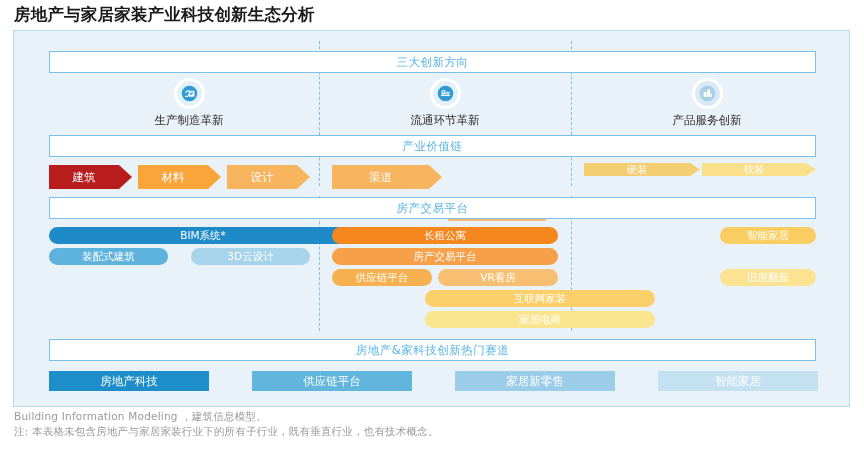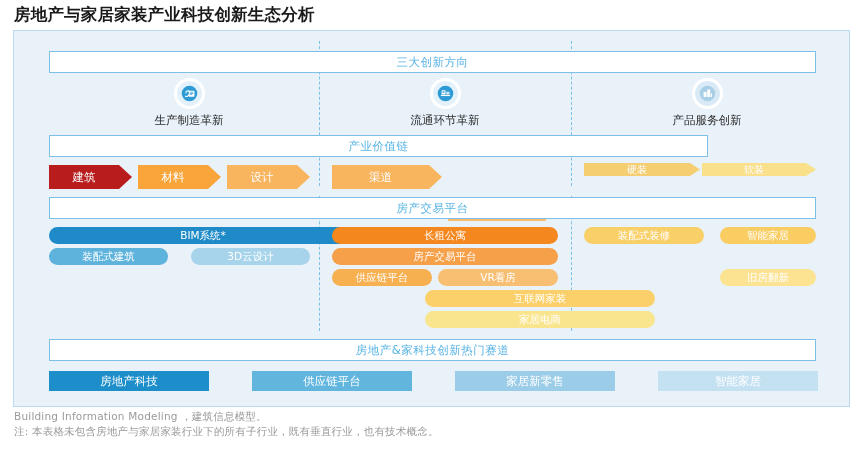--- a/index.html
+++ b/index.html
@@ -138,21 +138,21 @@
         <svg width="17" height="17" viewBox="0 0 24 24" aria-hidden="true">
           <circle cx="12" cy="12" r="11" fill="#a9cfe6"></circle>
           <rect x="6.5" y="10" width="4.2" height="7" rx="0.6" fill="#ffffff"></rect>
           <rect x="11.6" y="6.5" width="4.2" height="10.5" rx="0.6" fill="#ffffff"></rect>
           <rect x="16.6" y="12" width="1.8" height="5" rx="0.4" fill="#ffffff"></rect>
         </svg>
       </div>
       <div class="dir-label">产品服务创新</div>
     </div>
 
-    <div class="band" style="left:35px;top:104px;width:659px;height:22px;justify-content:center;">
+    <div class="band" style="left:35px;top:104px;width:767px;height:22px;justify-content:center;">
       <span class="band-label">产业价值链</span>
     </div>
 
     <div class="arrow" style="left:35px;top:134px;width:83px;background:#b91c1c;">
       <span>建筑</span>
     </div>
     <div class="arrow" style="left:124px;top:134px;width:83px;background:#f9a53a;">
       <span>材料</span>
     </div>
     <div class="arrow" style="left:213px;top:134px;width:83px;background:#f8b55e;">
@@ -201,23 +201,20 @@
     <div class="pill" style="left:424px;top:238px;width:120px;background:#f8bf72;">
       <span>VR看房</span>
     </div>
     <div class="pill" style="left:411px;top:259px;width:230px;background:#fbd06a;">
       <span>互联网家装</span>
     </div>
     <div class="pill" style="left:411px;top:280px;width:230px;background:#fae58f;">
       <span>家居电商</span>
     </div>
 
-    <div class="pill" style="left:570px;top:196px;width:120px;background:#f9cf67;">
-      <span>装配式装修</span>
-    </div>
     <div class="pill" style="left:706px;top:196px;width:96px;background:#f9cd62;">
       <span>智能家居</span>
     </div>
     <div class="pill" style="left:706px;top:238px;width:96px;background:#fbe392;">
       <span>旧房翻新</span>
     </div>
 
     <div class="band" style="left:35px;top:308px;width:767px;height:22px;">
       <span class="band-label">房地产&amp;家科技创新热门赛道</span>
     </div>

